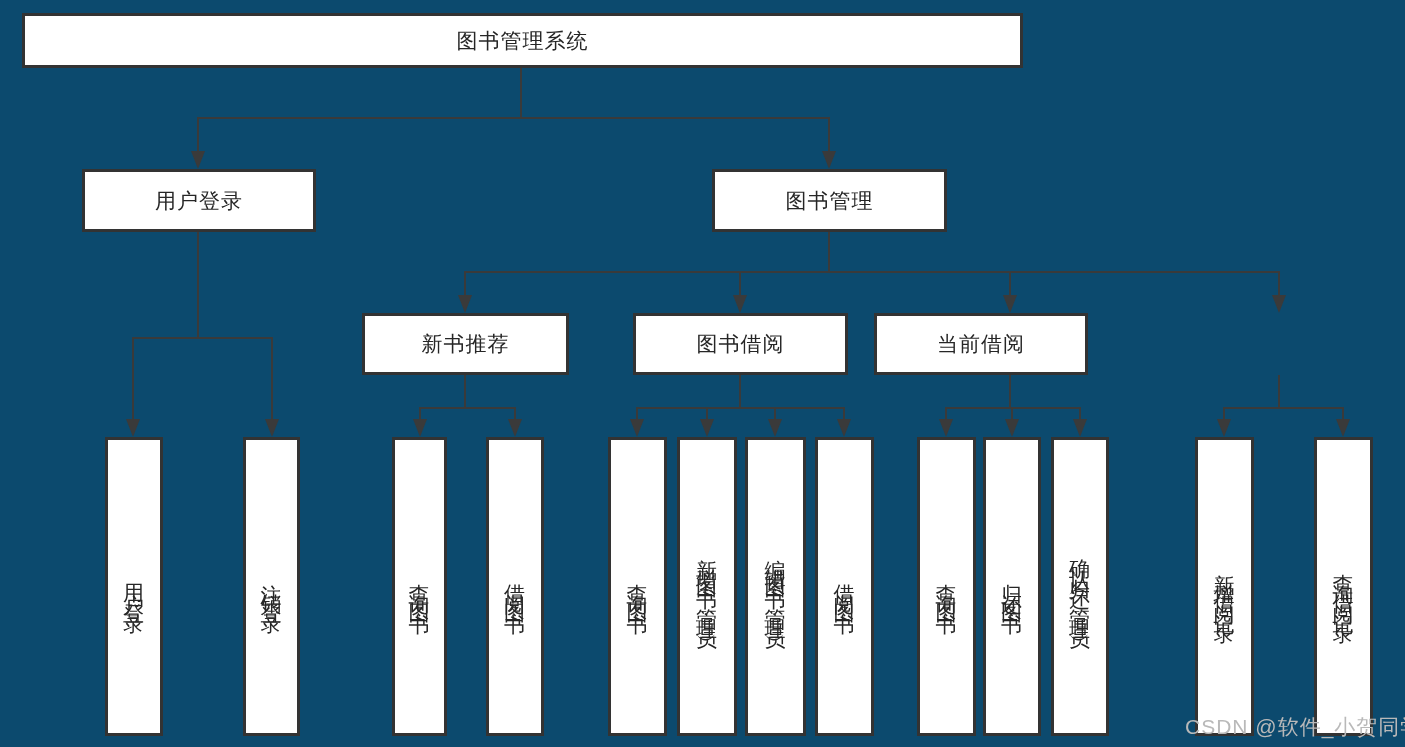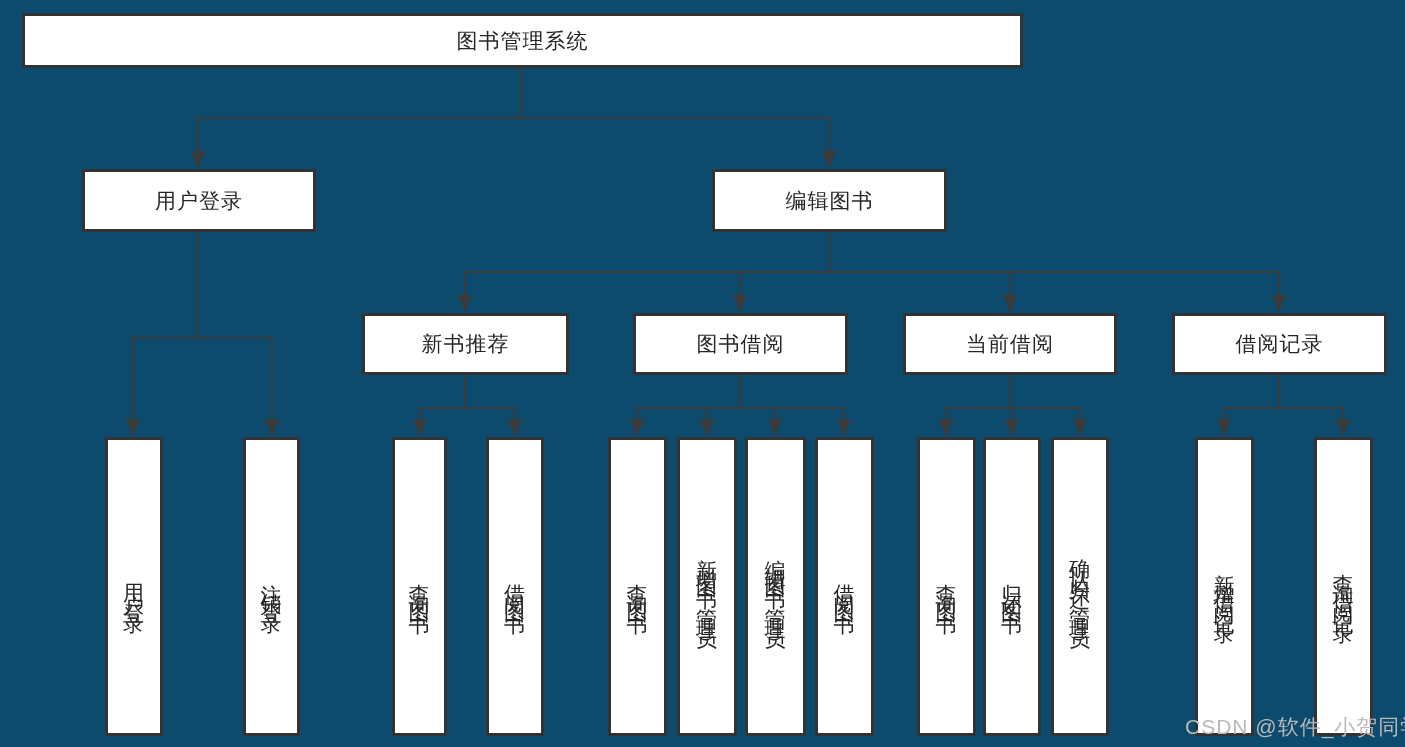--- a/index.html
+++ b/index.html
@@ -77,21 +77,21 @@
   <div class="hbox" style="left:22px;top:13px;width:1001px;height:55px;">图书管理系统</div>
 
   <div class="vl" style="left:520px;top:68px;height:50px;"></div>
   <div class="hl" style="left:197px;top:117px;width:633px;"></div>
   <div class="vl" style="left:197px;top:117px;height:36px;"></div>
   <div class="vl" style="left:828px;top:117px;height:36px;"></div>
   <div class="ah" style="left:191px;top:151px;"></div>
   <div class="ah" style="left:822px;top:151px;"></div>
 
   <div class="hbox" style="left:82px;top:169px;width:234px;height:63px;">用户登录</div>
-  <div class="hbox" style="left:712px;top:169px;width:235px;height:63px;">编辑图书</div>
+  <div class="hbox" style="left:712px;top:169px;width:235px;height:63px;">图书管理</div>
 
   <div class="vl" style="left:197px;top:232px;height:106px;"></div>
   <div class="hl" style="left:132px;top:337px;width:141px;"></div>
   <div class="vl" style="left:132px;top:337px;height:82px;"></div>
   <div class="vl" style="left:271px;top:337px;height:82px;"></div>
   <div class="ah" style="left:126px;top:419px;"></div>
   <div class="ah" style="left:265px;top:419px;"></div>
 
   <div class="vl" style="left:828px;top:232px;height:40px;"></div>
   <div class="hl" style="left:464px;top:271px;width:816px;"></div>
@@ -99,22 +99,21 @@
   <div class="vl" style="left:739px;top:271px;height:25px;"></div>
   <div class="vl" style="left:1009px;top:271px;height:25px;"></div>
   <div class="vl" style="left:1278px;top:271px;height:25px;"></div>
   <div class="ah" style="left:458px;top:295px;"></div>
   <div class="ah" style="left:733px;top:295px;"></div>
   <div class="ah" style="left:1003px;top:295px;"></div>
   <div class="ah" style="left:1272px;top:295px;"></div>
 
   <div class="hbox" style="left:633px;top:313px;width:215px;height:62px;">图书借阅</div>
   <div class="hbox" style="left:362px;top:313px;width:207px;height:62px;">新书推荐</div>
-  <div class="hbox" style="left:903px;top:313px;width:214px;height:62px;">当前借阅</div>
-  <div class="hbox" style="left:1172px;top:313px;width:215px;height:62px;">借阅记录</div>
+  <div class="hbox" style="left:874px;top:313px;width:214px;height:62px;">当前借阅</div>
 
   <div class="vl" style="left:464px;top:375px;height:33px;"></div>
   <div class="hl" style="left:419px;top:407px;width:97px;"></div>
   <div class="vl" style="left:419px;top:407px;height:13px;"></div>
   <div class="vl" style="left:514px;top:407px;height:13px;"></div>
   <div class="ah" style="left:413px;top:419px;"></div>
   <div class="ah" style="left:508px;top:419px;"></div>
 
   <div class="vl" style="left:739px;top:375px;height:33px;"></div>
   <div class="hl" style="left:636px;top:407px;width:209px;"></div>

